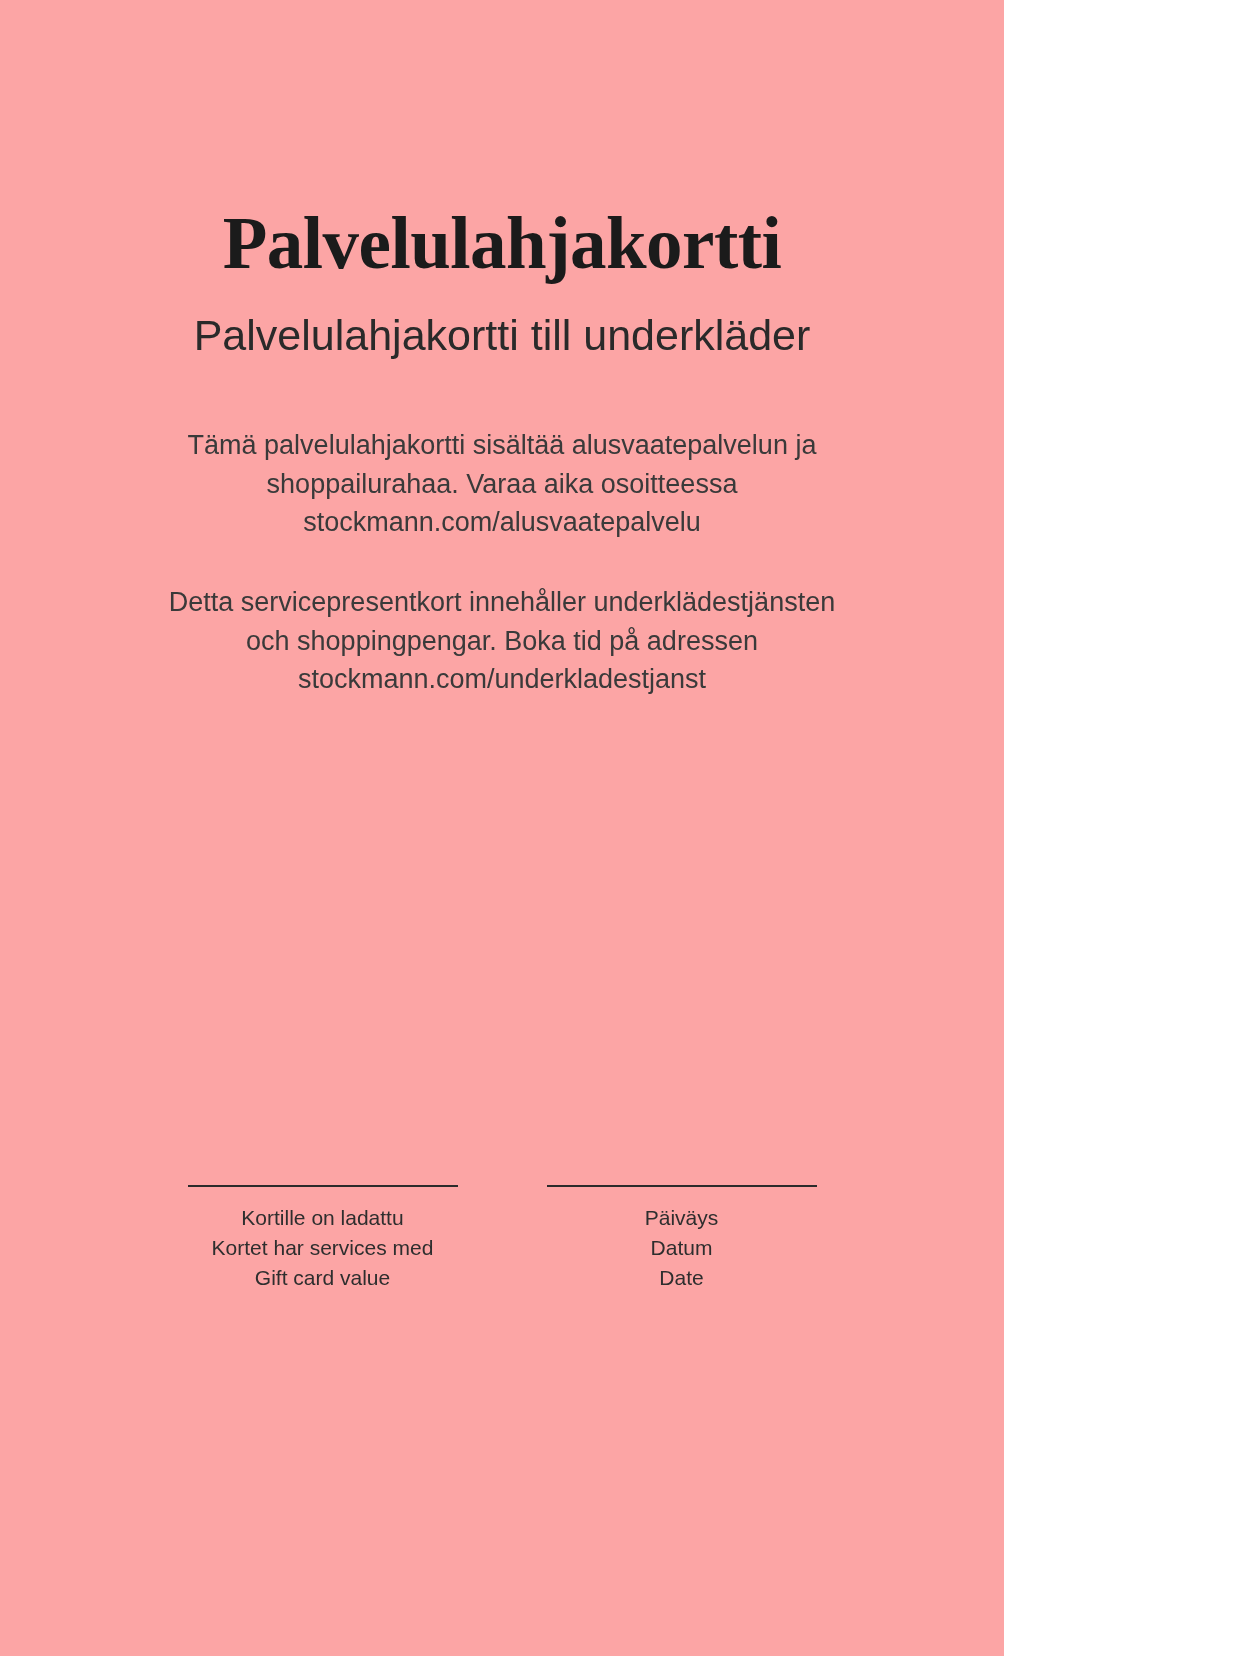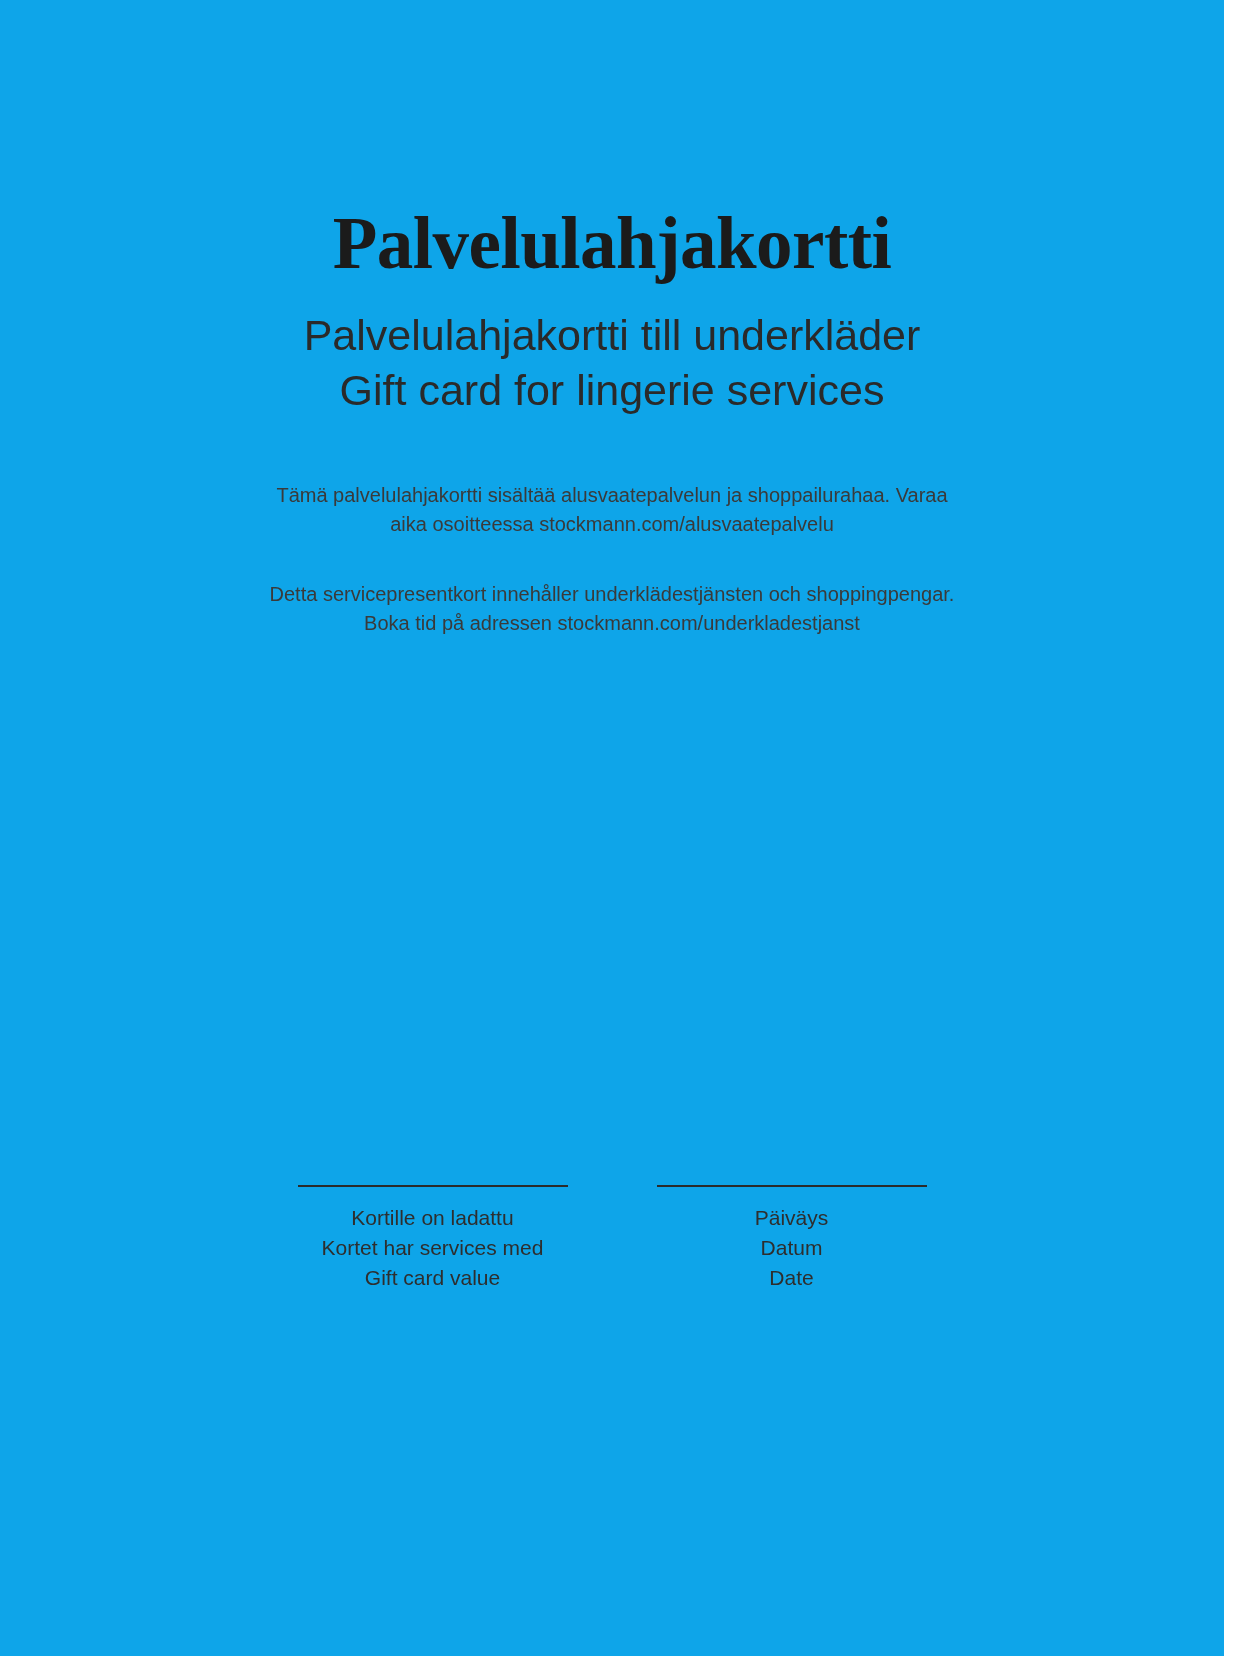--- a/index.html
+++ b/index.html
@@ -10,24 +10,24 @@
   body {
     width: 1240px;
     height: 1656px;
     font-family: "Liberation Sans", sans-serif;
     color: #231f20;
     -webkit-font-smoothing: antialiased;
   }
 
   .page {
     position: relative;
-    width: 1224px;
+    width: 1004px;
     height: 1656px;
     box-sizing: border-box;
-    background: #0ea5e9;
+    background: #fca5a5;
     overflow: hidden;
   }
 
   .content {
     position: absolute;
     left: 0;
     right: 0;
     top: 205px;
     text-align: center;
   }
@@ -55,21 +55,21 @@
     color: #2a2a2a;
     margin: 0;
   }
 
   .body-block {
     margin-top: 63px;
   }
 
   .para {
     font-family: "Liberation Sans", sans-serif;
-    font-size: 20px;
+    font-size: 27px;
     line-height: 1.42;
     color: #3a3a3a;
     margin: 0 auto;
     width: 700px;
   }
 
   .para + .para {
     margin-top: 42px;
   }
 
@@ -112,21 +112,20 @@
 <div class="page">
 
   <div class="content">
 
     <h1 class="title">
       <div>Palvelulahjakortti</div>
     </h1>
 
     <div class="subtitle-block">
       <p class="subtitle">Palvelulahjakortti till underkläder</p>
-      <p class="subtitle">Gift card for lingerie services</p>
     </div>
 
     <div class="body-block">
       <p class="para">Tämä palvelulahjakortti sisältää alusvaatepalvelun ja shoppailurahaa. Varaa aika osoitteessa stockmann.com/alusvaatepalvelu</p>
       <p class="para">Detta servicepresentkort innehåller underklädestjänsten och shoppingpengar. Boka tid på adressen stockmann.com/underkladestjanst</p>
     </div>
 
   </div>
 
   <div class="signature-row">

